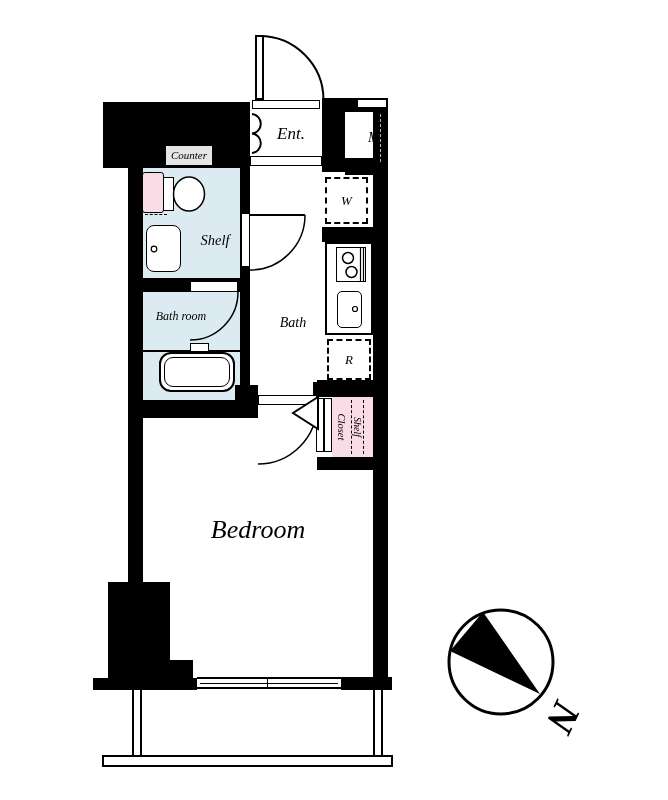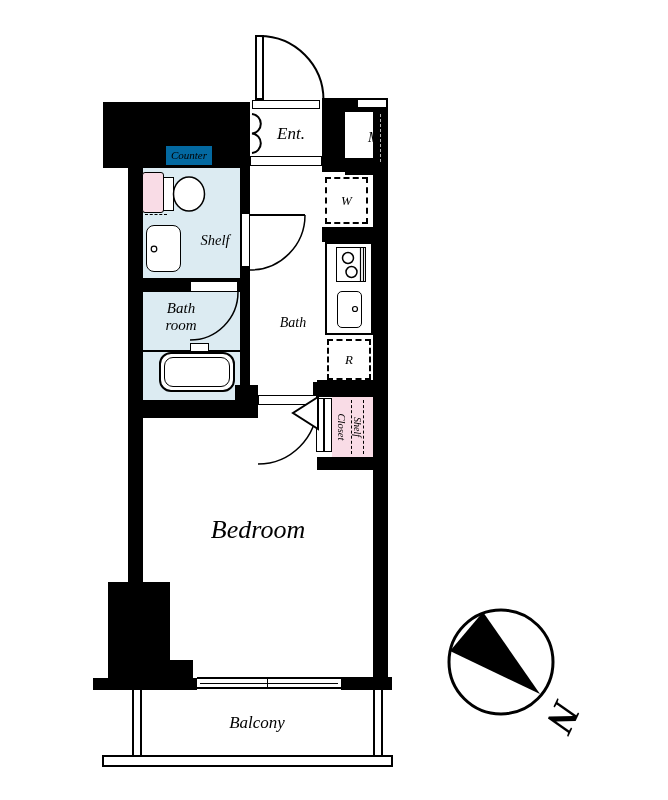--- a/index.html
+++ b/index.html
@@ -52,41 +52,41 @@
   <div class="abs wall" style="left:341px;top:677px;width:51px;height:13px;"></div>
 
   <div class="abs fixture" style="left:252px;top:100px;width:68px;height:9px;"></div>
   <div class="abs fixture" style="left:255px;top:35px;width:9px;height:65px;border-width:2px;"></div>
   <div class="abs fixture" style="left:250px;top:156px;width:72px;height:10px;"></div>
   <div class="abs lbl" style="left:262px;top:120px;width:58px;height:26px;font-size:17px;">Ent.</div>
 
   <div class="abs lbl" style="left:356px;top:128px;width:44px;height:20px;font-size:14px;">MB</div>
   <div class="abs" style="left:380px;top:114px;width:0;height:48px;border-left:1px dashed #b5b5b5;"></div>
 
-  <div class="abs lbl" style="left:166px;top:146px;width:46px;height:19px;background:#0369a1;font-size:11px;">Counter</div>
+  <div class="abs lbl" style="left:166px;top:146px;width:46px;height:19px;background:#e5e5e5;font-size:11px;">Counter</div>
 
   <div class="abs pink" style="left:142px;top:172px;width:22px;height:41px;border:1.5px solid #000;border-radius:3px;"></div>
   <div class="abs" style="left:145px;top:214px;width:22px;height:0;border-bottom:1.5px dashed #000;"></div>
   <div class="abs fixture" style="left:163px;top:177px;width:11px;height:34px;"></div>
   <div class="abs fixture" style="left:146px;top:225px;width:35px;height:47px;border-radius:8px;"></div>
   <div class="abs lbl" style="left:189px;top:231px;width:52px;height:18px;font-size:14.5px;">Shelf</div>
 
   <div class="abs dashedbox lbl" style="left:325px;top:177px;width:43px;height:47px;font-size:13px;">W</div>
   <div class="abs dashedbox lbl" style="left:327px;top:339px;width:44px;height:41px;font-size:13px;">R</div>
 
   <div class="abs" style="left:325px;top:242px;width:48px;height:93px;background:#fff;border:2px solid #000;"></div>
   <div class="abs fixture" style="left:336px;top:247px;width:30px;height:35px;"></div>
   <div class="abs fixture" style="left:337px;top:291px;width:25px;height:37px;border-radius:5px;"></div>
 
   <div class="abs lbl" style="left:268px;top:314px;width:50px;height:18px;font-size:14px;">Bath</div>
   <div class="abs fixture" style="left:241px;top:213px;width:9px;height:54px;"></div>
   <div class="abs fixture" style="left:190px;top:281px;width:48px;height:11px;"></div>
   <div class="abs fixture" style="left:258px;top:395px;width:59px;height:10px;"></div>
 
-  <div class="abs lbl" style="left:152px;top:300px;width:58px;height:34px;font-size:15px;line-height:1.15;">Bath room</div>
+  <div class="abs lbl" style="left:152px;top:300px;width:58px;height:34px;font-size:12px;line-height:1.15;">Bath room</div>
   <div class="abs" style="left:143px;top:350px;width:97px;height:2px;background:#000;"></div>
   <div class="abs fixture" style="left:190px;top:343px;width:19px;height:9px;"></div>
   <div class="abs fixture" style="left:159px;top:352px;width:76px;height:40px;border-width:2px;border-radius:12px;">
     <div class="abs" style="left:3px;top:3px;right:3px;bottom:3px;border:1px solid #000;border-radius:9px;"></div>
   </div>
 
   <div class="abs fixture" style="left:316px;top:398px;width:8px;height:54px;"></div>
   <div class="abs fixture" style="left:324px;top:398px;width:8px;height:54px;"></div>
   <div class="abs" style="left:351px;top:400px;width:0;height:54px;border-left:1.5px dashed #000;"></div>
   <div class="abs" style="left:363px;top:400px;width:0;height:54px;border-left:1.5px dashed #000;"></div>
@@ -100,21 +100,20 @@
   <div class="abs lbl" style="left:188px;top:512px;width:140px;height:36px;font-size:26px;text-align:center;">Bedroom</div>
 
   <div class="abs" style="left:197px;top:677px;width:144px;height:12px;background:#fff;border-top:2px solid #000;border-bottom:2px solid #000;">
     <div class="abs" style="left:3px;top:4px;width:138px;height:0;border-top:1.5px solid #000;"></div>
     <div class="abs" style="left:70px;top:0;width:0;height:8px;border-left:1.5px solid #000;"></div>
   </div>
 
   <div class="abs thinwall" style="left:132px;top:690px;width:10px;height:66px;"></div>
   <div class="abs thinwall" style="left:373px;top:690px;width:10px;height:66px;"></div>
   <div class="abs" style="left:102px;top:755px;width:291px;height:12px;background:#fff;border:2px solid #000;"></div>
-  <div class="abs lbl" style="left:187px;top:710px;width:140px;height:24px;font-size:17px;">Balcony</div>
 
   <div class="abs lbl" style="left:533px;top:687px;width:60px;height:60px;font-size:40px;font-weight:bold;transform:rotate(115deg);">N</div>
 
   <svg width="668" height="800" viewBox="0 0 668 800">
 
     <path class="ln" d="M 259.5 36 A 64 64 0 0 1 323.5 100" stroke-width="2"></path>
 
     <path d="M 252 114 A 9.8 9.8 0 0 1 252 133.5 A 9.8 9.8 0 0 1 252 153" fill="#ffffff" stroke="#000" stroke-width="2"></path>
 
     <path class="ln" d="M 250 215 L 305 215" stroke-width="2"></path>

